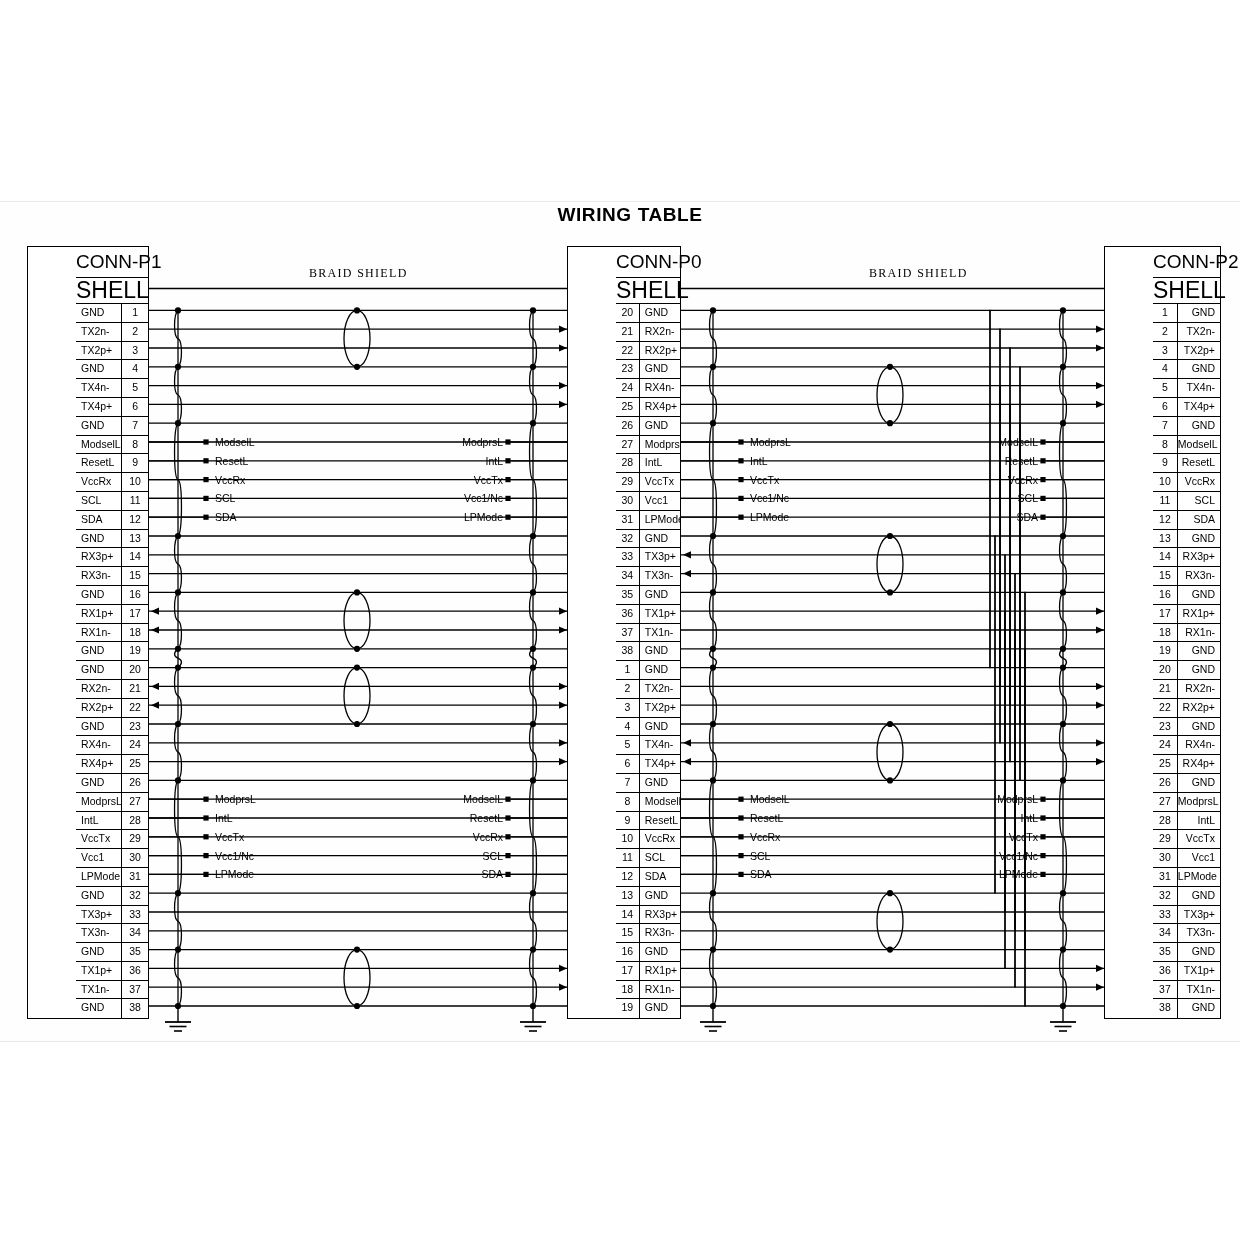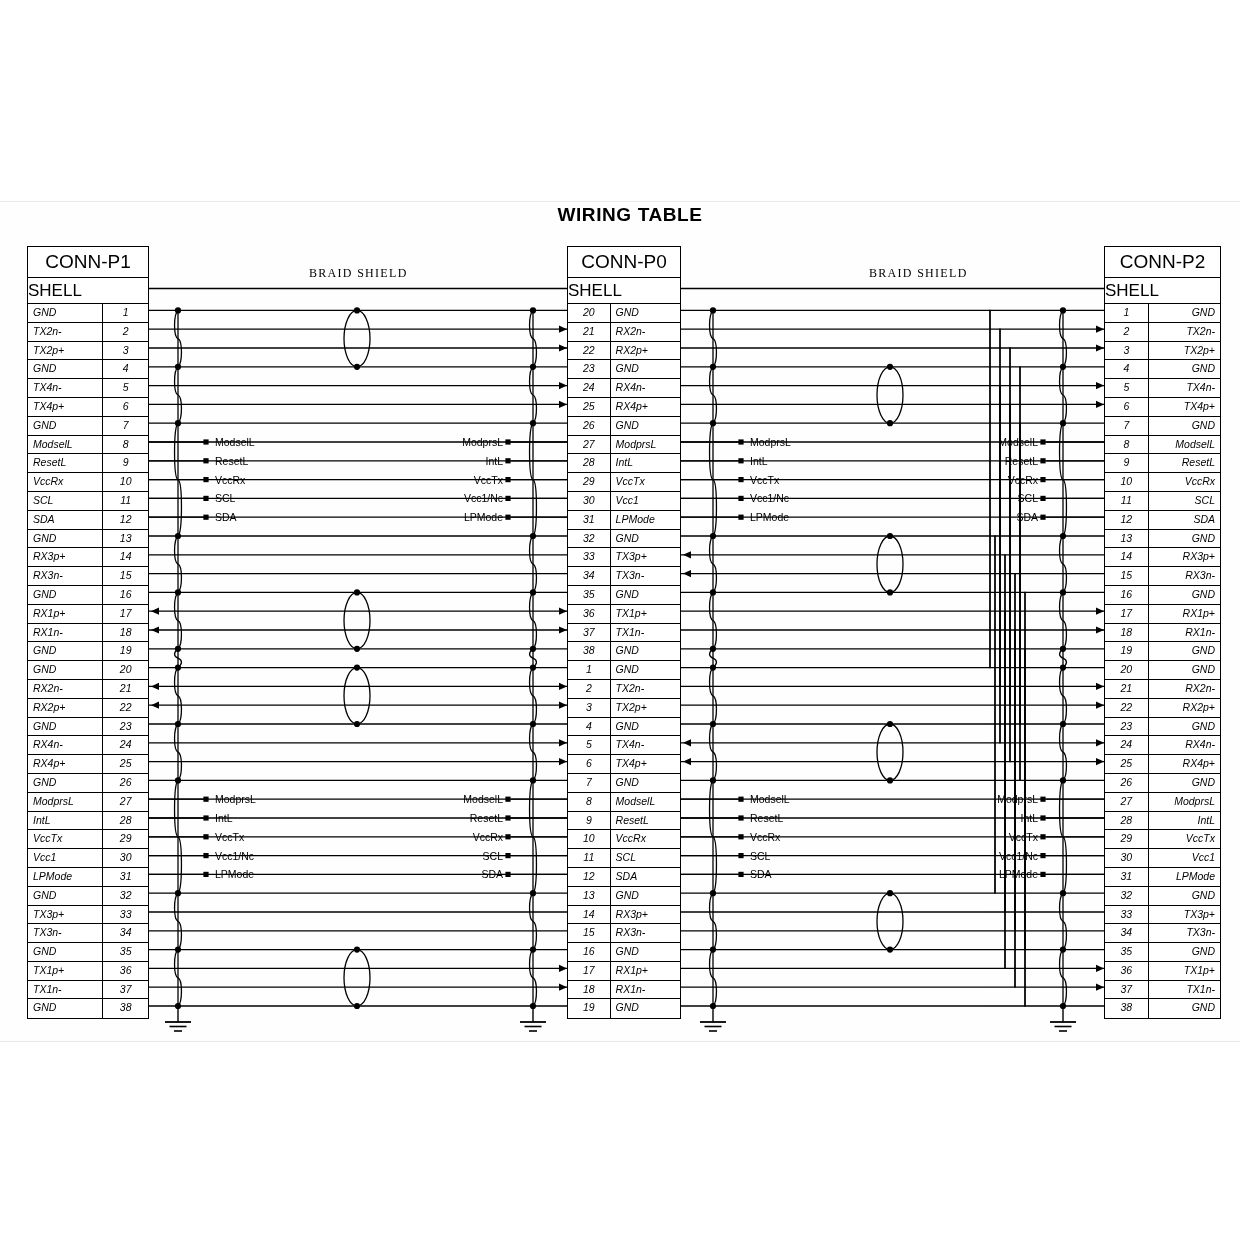--- a/index.html
+++ b/index.html
@@ -27,34 +27,36 @@
     font-family:"Liberation Sans", sans-serif;
     margin-left:10px;
   }
   svg#wires{position:absolute;left:0;top:0;width:1240px;height:1240px;}
 
   .conn{
     position:absolute;
     border:1.6px solid #000;
     background:#fff;
     box-sizing:border-box;
+    padding-left:48px;
   }
   .conn .hdr{
     height:30px;line-height:30px;
     text-align:center;
     font-size:19px;
     border-bottom:1.4px solid #000;
     white-space:nowrap;
   }
   .conn .shell{
     height:25px;line-height:25px;
-    font-size:17px;
+    text-align:center;
+    font-size:23px;
     border-bottom:1.4px solid #000;
   }
-  .rows{display:block;font-style:italic;}
+  .rows{display:block;}
   .row{
     display:flex;
     height:18.8px;
     border-bottom:1px solid #000;
     box-sizing:border-box;
   }
   .row:last-child{border-bottom:none;}
   .cell{
     font-size:10.5px;
     line-height:17.8px;

